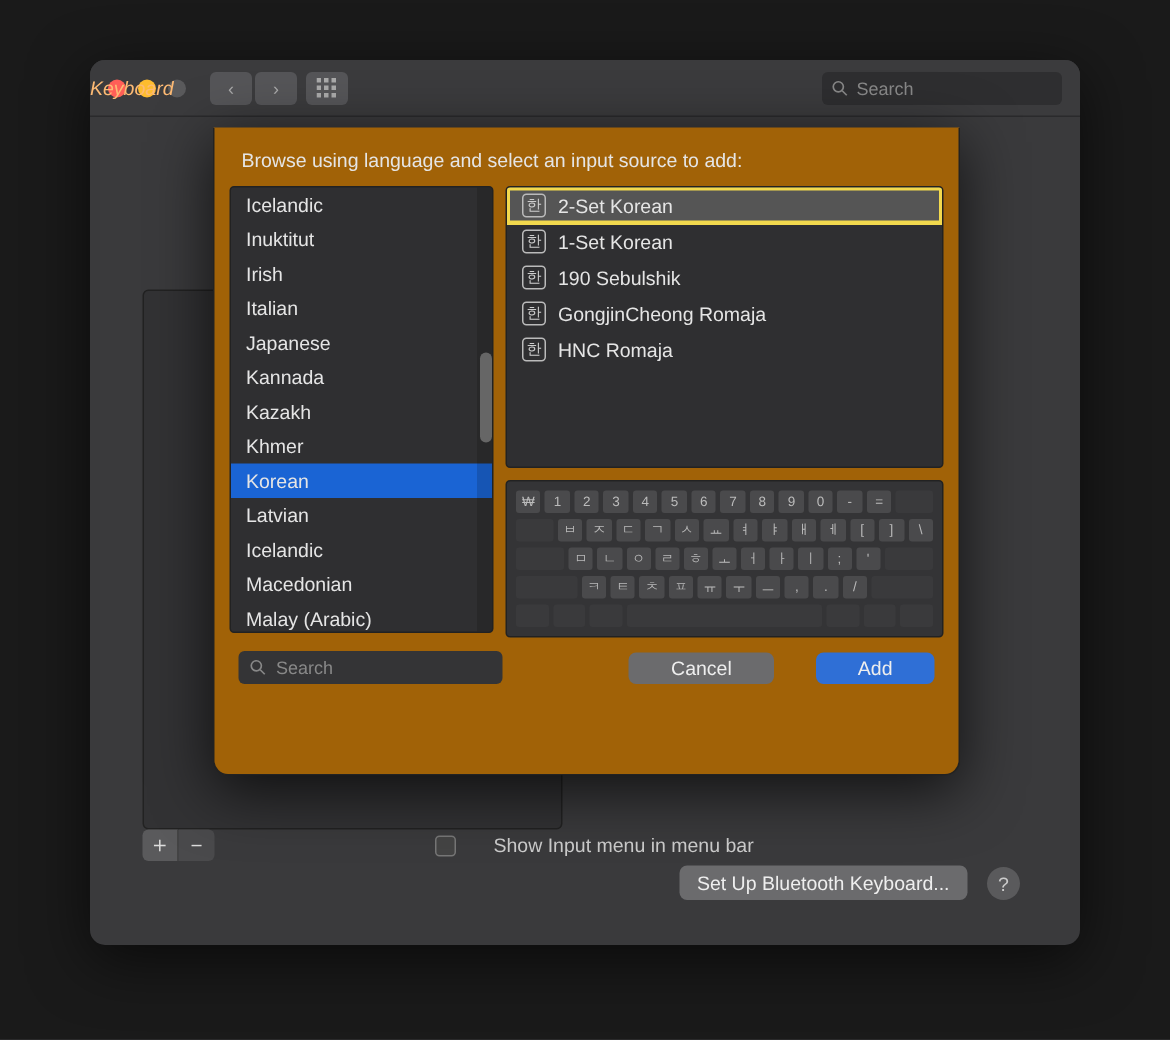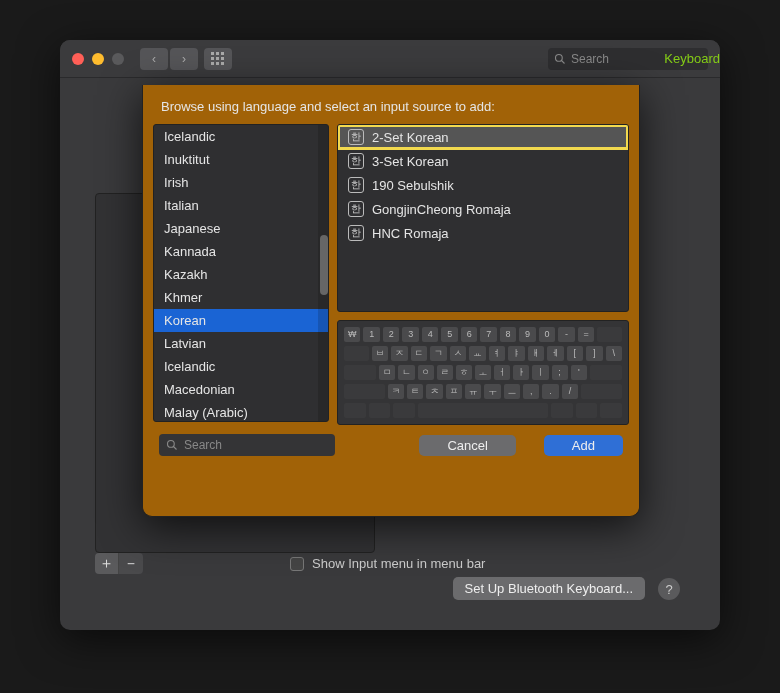--- a/index.html
+++ b/index.html
@@ -12,31 +12,31 @@
   .titlebar { height: 38px; background: #3b3b3d; display: flex; align-items: center; padding: 0 12px; border-bottom: 1px solid #2a2a2c; }
   .traffic { display: flex; gap: 8px; }
   .dot { width: 12px; height: 12px; border-radius: 50%; }
   .dot.red { background: #ff5f57; }
   .dot.yel { background: #febc2e; }
   .dot.grn { background: #5a5a5c; }
   .nav { margin-left: 16px; display: flex; gap: 2px; }
   .navbtn { width: 28px; height: 22px; background: #555558; border-radius: 4px; display:flex;align-items:center;justify-content:center;color:#aaa;font-size:12px; }
   .gridbtn { width: 28px; height: 22px; background: #555558; border-radius: 4px; margin-left:6px; display:flex;align-items:center;justify-content:center;color:#aaa; }
   .gridbtn svg { width:14px; height:14px; }
-  .wtitle { position:absolute; left:0; right:0; text-align:right; color:#84cc16; font-size:13px; pointer-events:none; }
+  .wtitle { position:absolute; left:0; right:0; text-align:left; color:#fdba74; font-size:13px; pointer-events:none;font-style:italic; }
   .tsearch { margin-left:auto; width:160px; height:22px; background: #2e2e30; border-radius: 4px; display:flex; align-items:center; padding:0 6px; color:#888; font-size:12px; gap:5px;}
   .tsearch svg { width:12px; height:12px; fill:#888; }
   .body { padding: 60px 20px 20px; position:relative; height: calc(100% - 38px); }
   .inputlist { position:absolute; left:35px; top:115px; width:280px; height:360px; background:#323234; border:1px solid #222; border-radius:4px; }
   .flag2 { position:absolute; left:45px; top:120px; font-size:15px;}
   .addrem { position:absolute; left:35px; top:475px; display:flex; }
   .sqbtn { width:24px; height:21px; background:#5a5a5c; color:#ddd; display:flex;align-items:center;justify-content:center; font-size:15px; border-right:1px solid #444;}
   .sqbtn:first-child{border-radius:4px 0 0 4px;}
   .sqbtn:last-child{border-radius:0 4px 4px 0; background:#4a4a4c; border-right:none;}
-  .showmenu { position:absolute; left:230px; top:478px; display:flex; align-items:center; gap:8px; color:#ccc; font-size:13px;}
+  .showmenu { position:absolute; left:230px; top:478px; display:flex; align-items:center; gap:25px; color:#ccc; font-size:13px;}
   .chk { width:14px; height:14px; border:1px solid #777; border-radius:3px; background:#444;}
   .btbtn { position:absolute; right:75px; bottom:30px; background:#6b6b6d; color:#eee; font-size:13px; padding:4px 12px; border-radius:5px; }
   .help { position:absolute; right:40px; bottom:30px; width:22px; height:22px; border-radius:50%; background:#5a5a5c; color:#ccc; display:flex;align-items:center;justify-content:center; font-size:13px;}
 
   .sheet {
     position:absolute; left:82px; top:45px; width:498px; height:432px;
     background:#a16207; border-radius:0 0 10px 10px; box-shadow:0 10px 40px rgba(0,0,0,.7);
     border:1px solid #222; border-top:none;
     z-index:50;
   }
@@ -142,21 +142,21 @@
         <div class="scrollbar"></div>
       </div>
       <div class="rightcol">
         <div class="srccol" id="srccol">
             <div class="src-item highlight">
               <div class="han">한</div>
               <span>2-Set Korean</span>
             </div>
             <div class="src-item">
               <div class="han">한</div>
-              <span>3-Set Korean</span>
+              <span>1-Set Korean</span>
             </div>
             <div class="src-item">
               <div class="han">한</div>
               <span>190 Sebulshik</span>
             </div>
             <div class="src-item">
               <div class="han">한</div>
               <span>GongjinCheong Romaja</span>
             </div>
             <div class="src-item">

